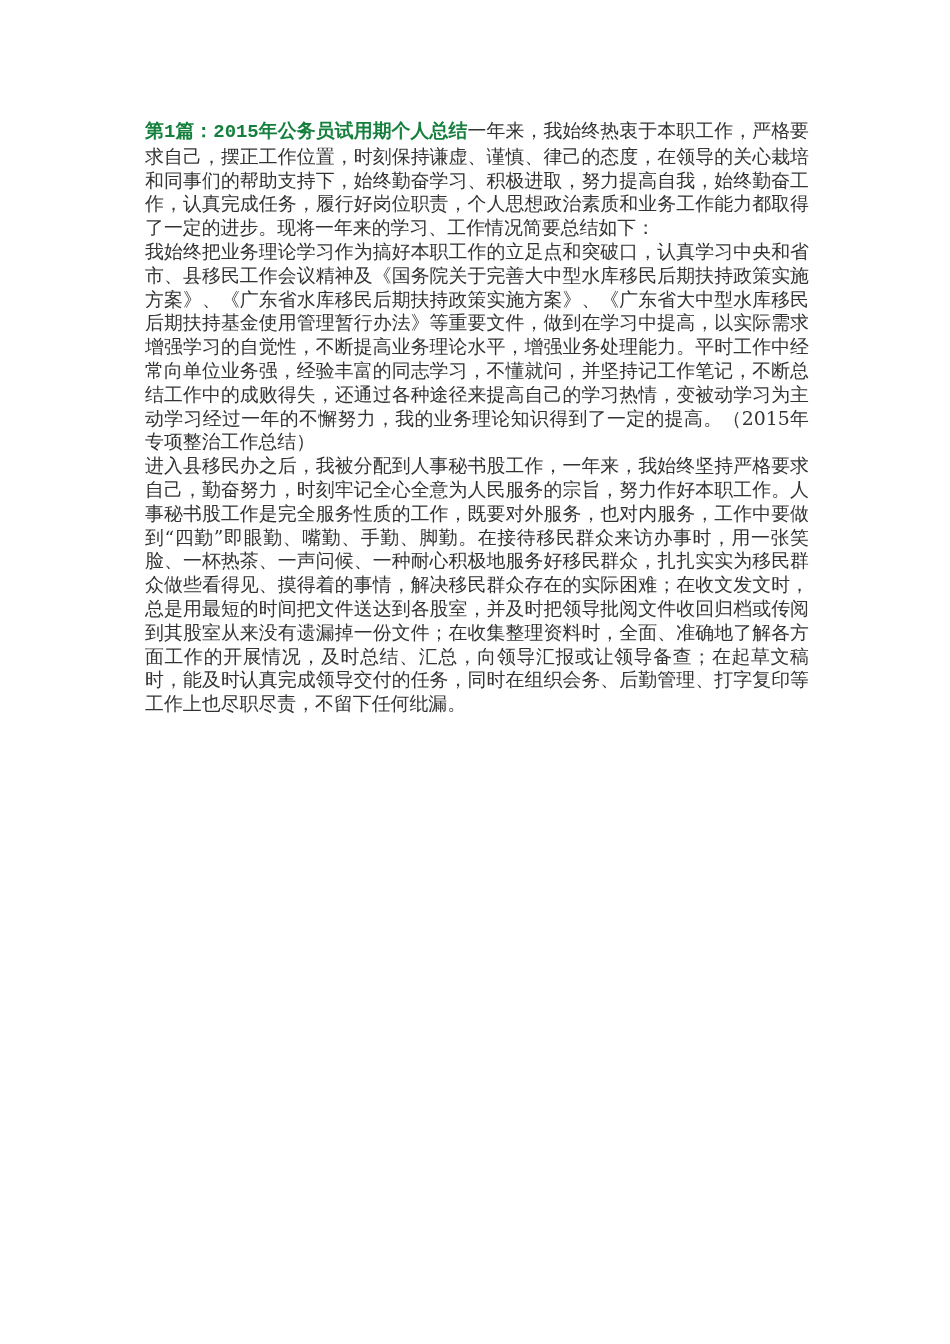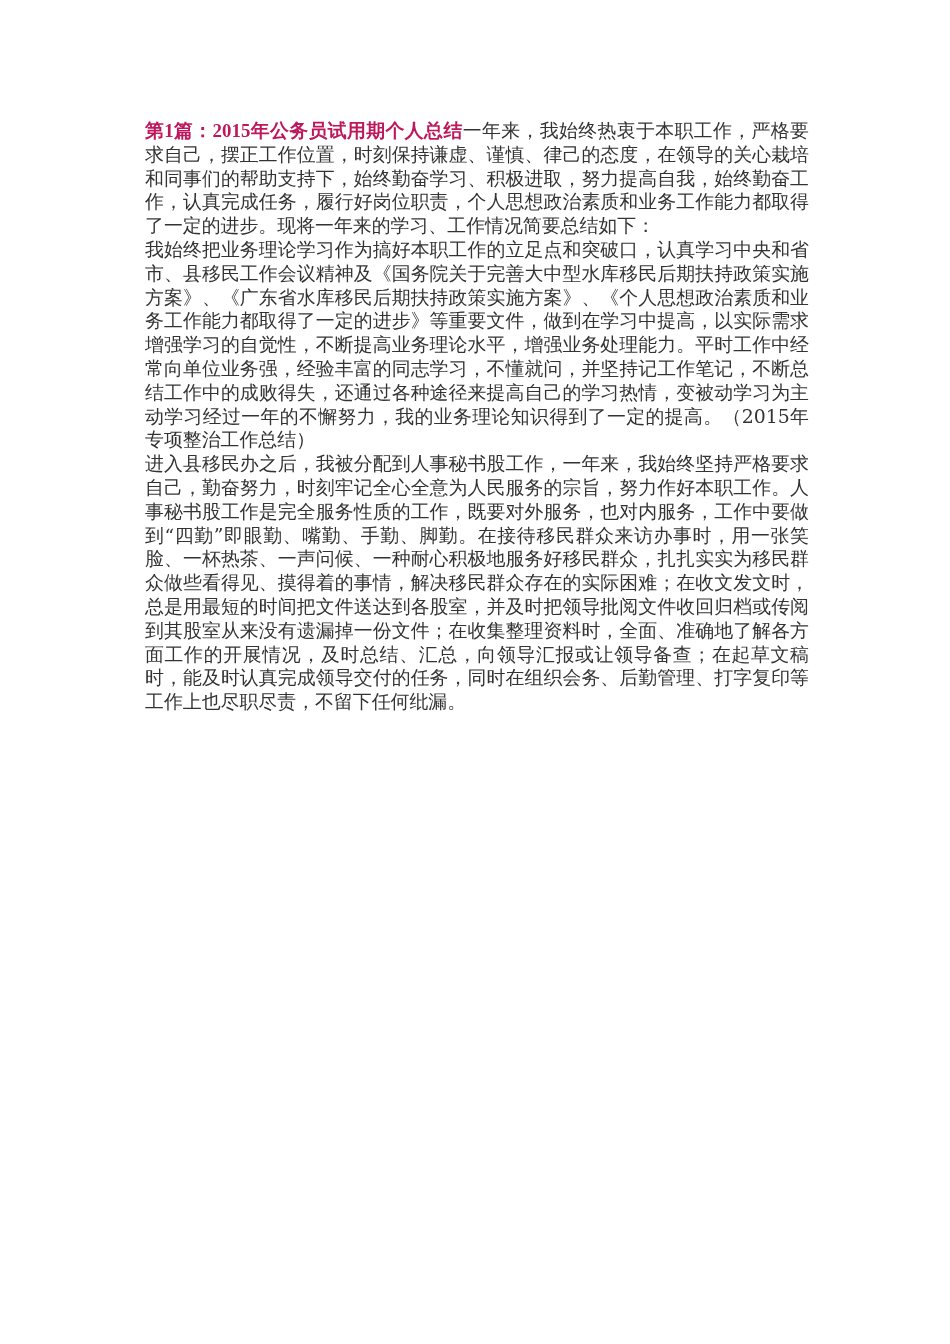--- a/index.html
+++ b/index.html
@@ -9,28 +9,28 @@
     left: 145px;
     top: 119px;
     width: 664px;
     font-family: "DejaVu Serif", "Liberation Serif", serif;
     font-size: 18.9px;
     line-height: 23.8px;
     color: #333333;
     text-align: justify;
   }
   .page p { margin: 0; padding: 0; }
-  .bold { font-weight: bold; font-family: Liberation Serif, serif; color: #be185d; }
+  .bold { font-weight: bold; font-family: Liberation Mono, monospace; color: #15803d; }
   .heading { }
 </style>
 </head>
 <body>
 
 <div class="page">
   <p><span class="bold">第1篇：2015年公务员试用期个人总结</span><span>一年来，我始终热衷于本职工作，严格要求自己，摆正工作位置，时刻保持谦虚、谨慎、律己的态度，在领导的关心栽培和同事们的帮助支持下，始终勤奋学习、积极进取，努力提高自我，始终勤奋工作，认真完成任务，履行好岗位职责，个人思想政治素质和业务工作能力都取得了一定的进步。现将一年来的学习、工作情况简要总结如下：</span></p>
 
 
-  <p>我始终把业务理论学习作为搞好本职工作的立足点和突破口，认真学习中央和省市、县移民工作会议精神及《国务院关于完善大中型水库移民后期扶持政策实施方案》、《广东省水库移民后期扶持政策实施方案》、《个人思想政治素质和业务工作能力都取得了一定的进步》等重要文件，做到在学习中提高，以实际需求增强学习的自觉性，不断提高业务理论水平，增强业务处理能力。平时工作中经常向单位业务强，经验丰富的同志学习，不懂就问，并坚持记工作笔记，不断总结工作中的成败得失，还通过各种途径来提高自己的学习热情，变被动学习为主动学习经过一年的不懈努力，我的业务理论知识得到了一定的提高。（2015年专项整治工作总结）</p>
+  <p>我始终把业务理论学习作为搞好本职工作的立足点和突破口，认真学习中央和省市、县移民工作会议精神及《国务院关于完善大中型水库移民后期扶持政策实施方案》、《广东省水库移民后期扶持政策实施方案》、《广东省大中型水库移民后期扶持基金使用管理暂行办法》等重要文件，做到在学习中提高，以实际需求增强学习的自觉性，不断提高业务理论水平，增强业务处理能力。平时工作中经常向单位业务强，经验丰富的同志学习，不懂就问，并坚持记工作笔记，不断总结工作中的成败得失，还通过各种途径来提高自己的学习热情，变被动学习为主动学习经过一年的不懈努力，我的业务理论知识得到了一定的提高。（2015年专项整治工作总结）</p>
 
   <p>进入县移民办之后，我被分配到人事秘书股工作，一年来，我始终坚持严格要求自己，勤奋努力，时刻牢记全心全意为人民服务的宗旨，努力作好本职工作。人事秘书股工作是完全服务性质的工作，既要对外服务，也对内服务，工作中要做到“四勤”即眼勤、嘴勤、手勤、脚勤。在接待移民群众来访办事时，用一张笑脸、一杯热茶、一声问候、一种耐心积极地服务好移民群众，扎扎实实为移民群众做些看得见、摸得着的事情，解决移民群众存在的实际困难；在收文发文时，总是用最短的时间把文件送达到各股室，并及时把领导批阅文件收回归档或传阅到其股室从来没有遗漏掉一份文件；在收集整理资料时，全面、准确地了解各方面工作的开展情况，及时总结、汇总，向领导汇报或让领导备查；在起草文稿时，能及时认真完成领导交付的任务，同时在组织会务、后勤管理、打字复印等工作上也尽职尽责，不留下任何纰漏。</p>
 
 
 </div>
 
 </body></html>

